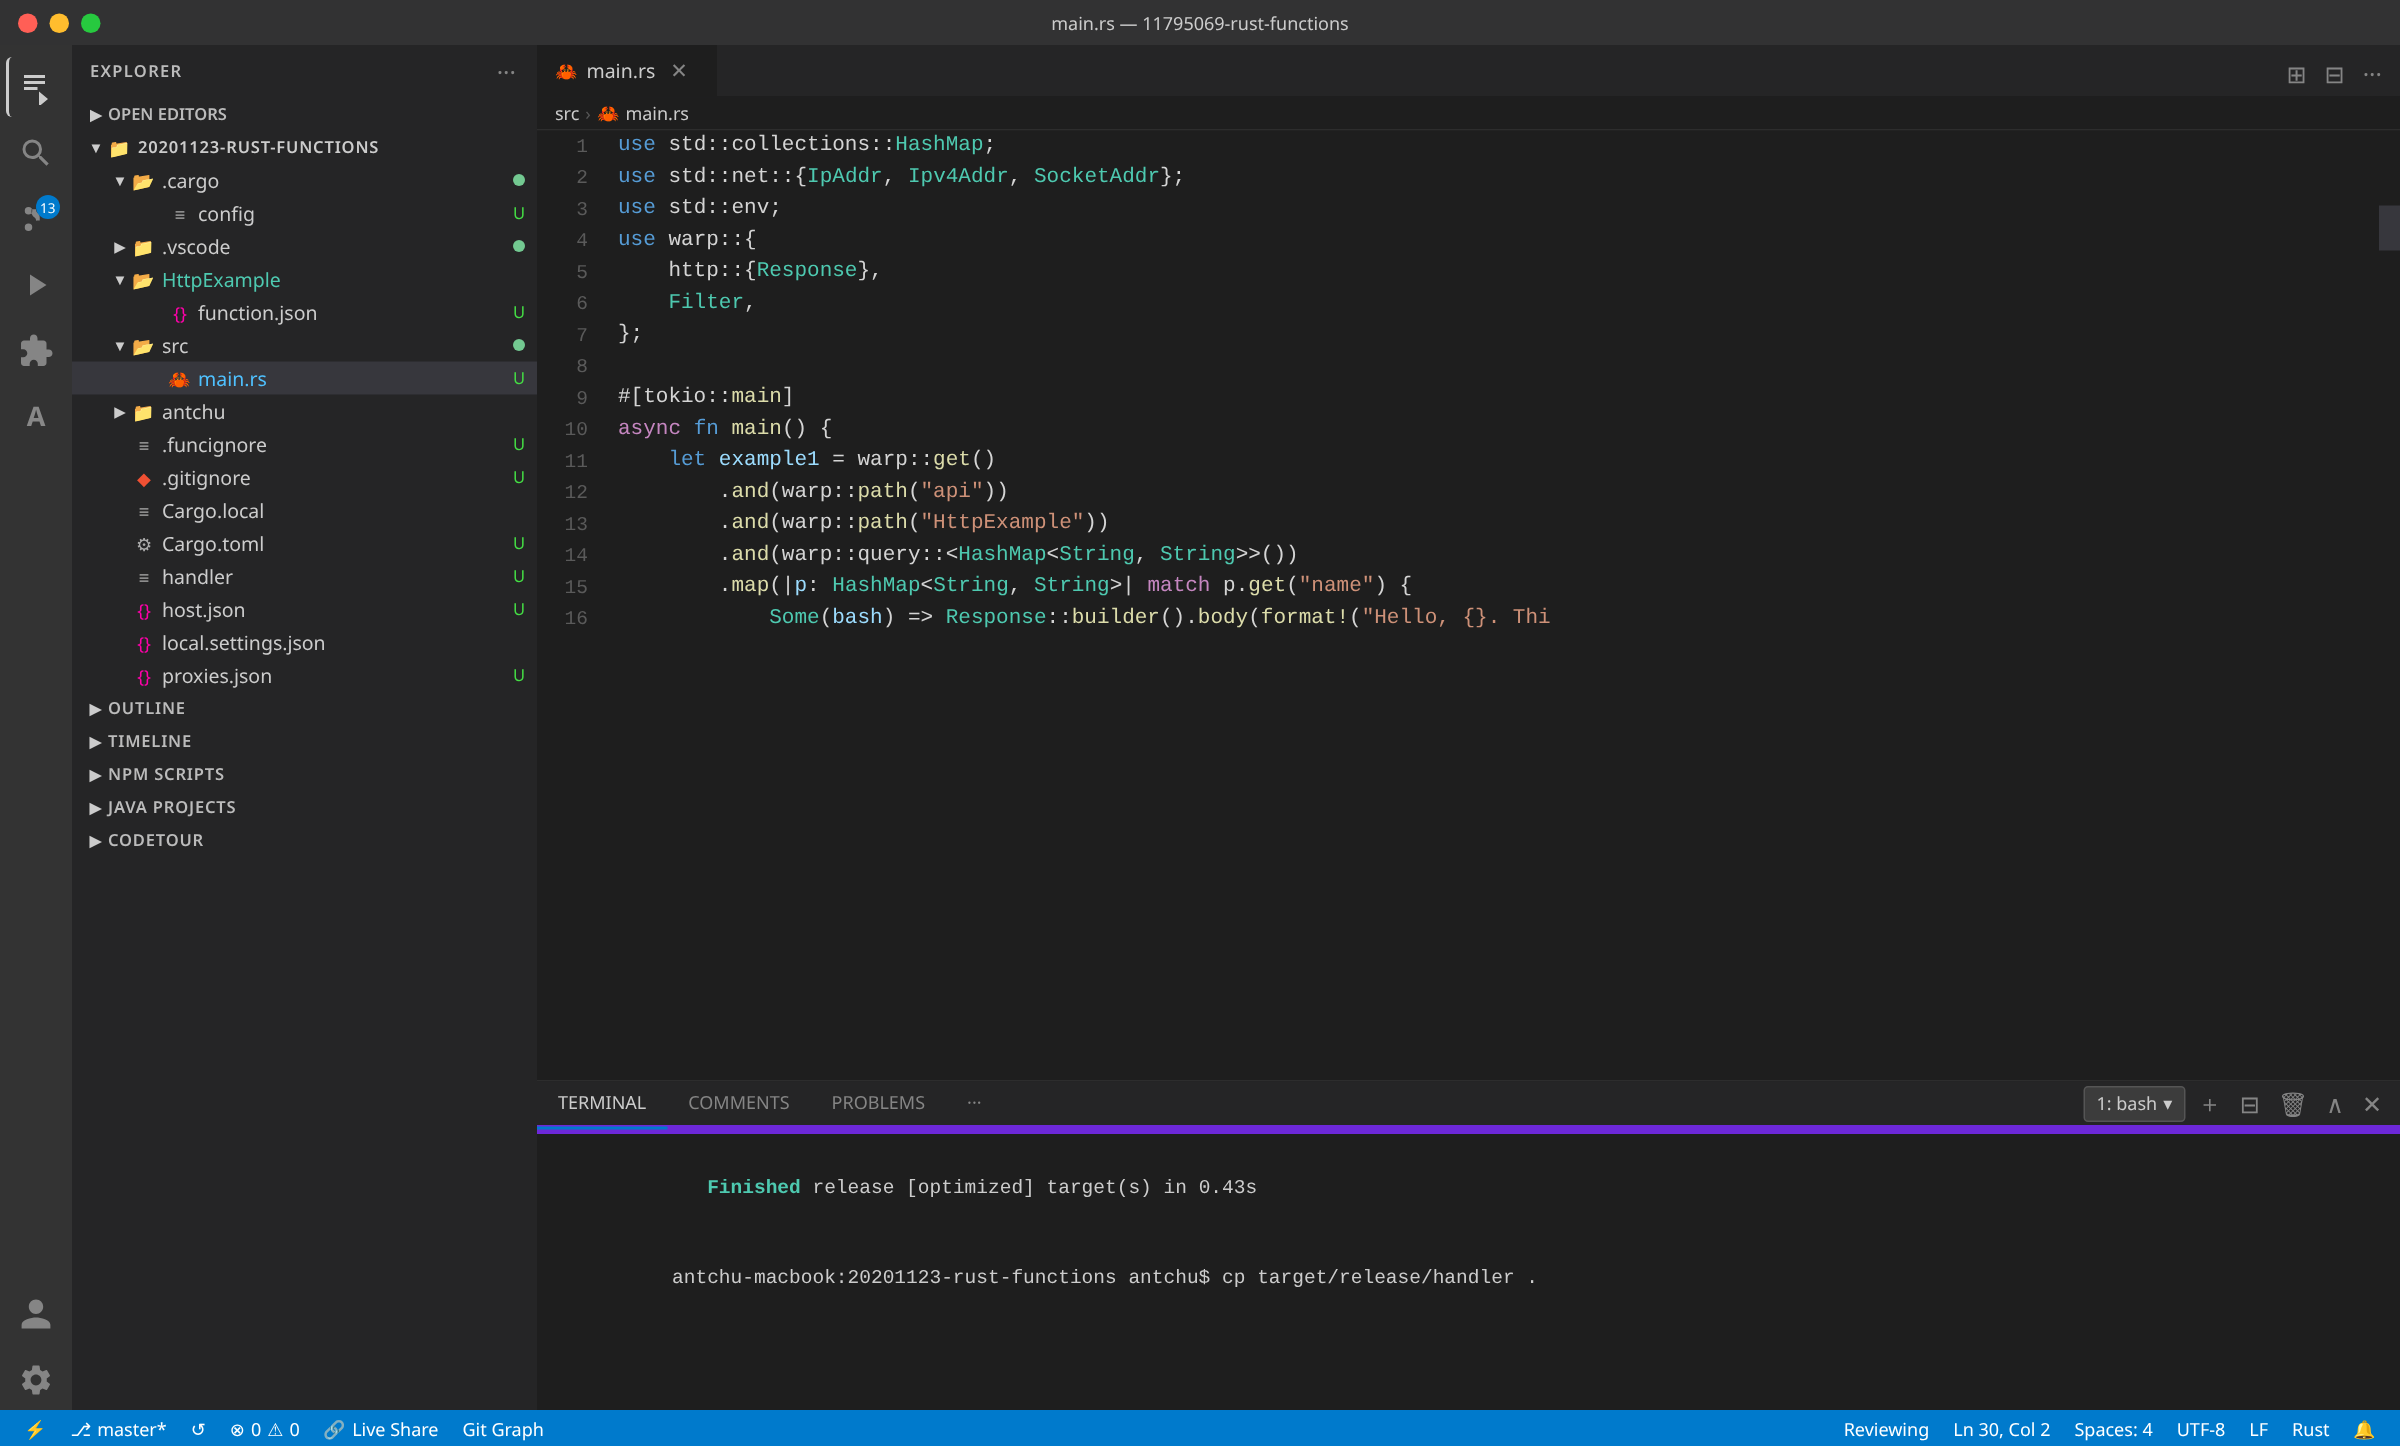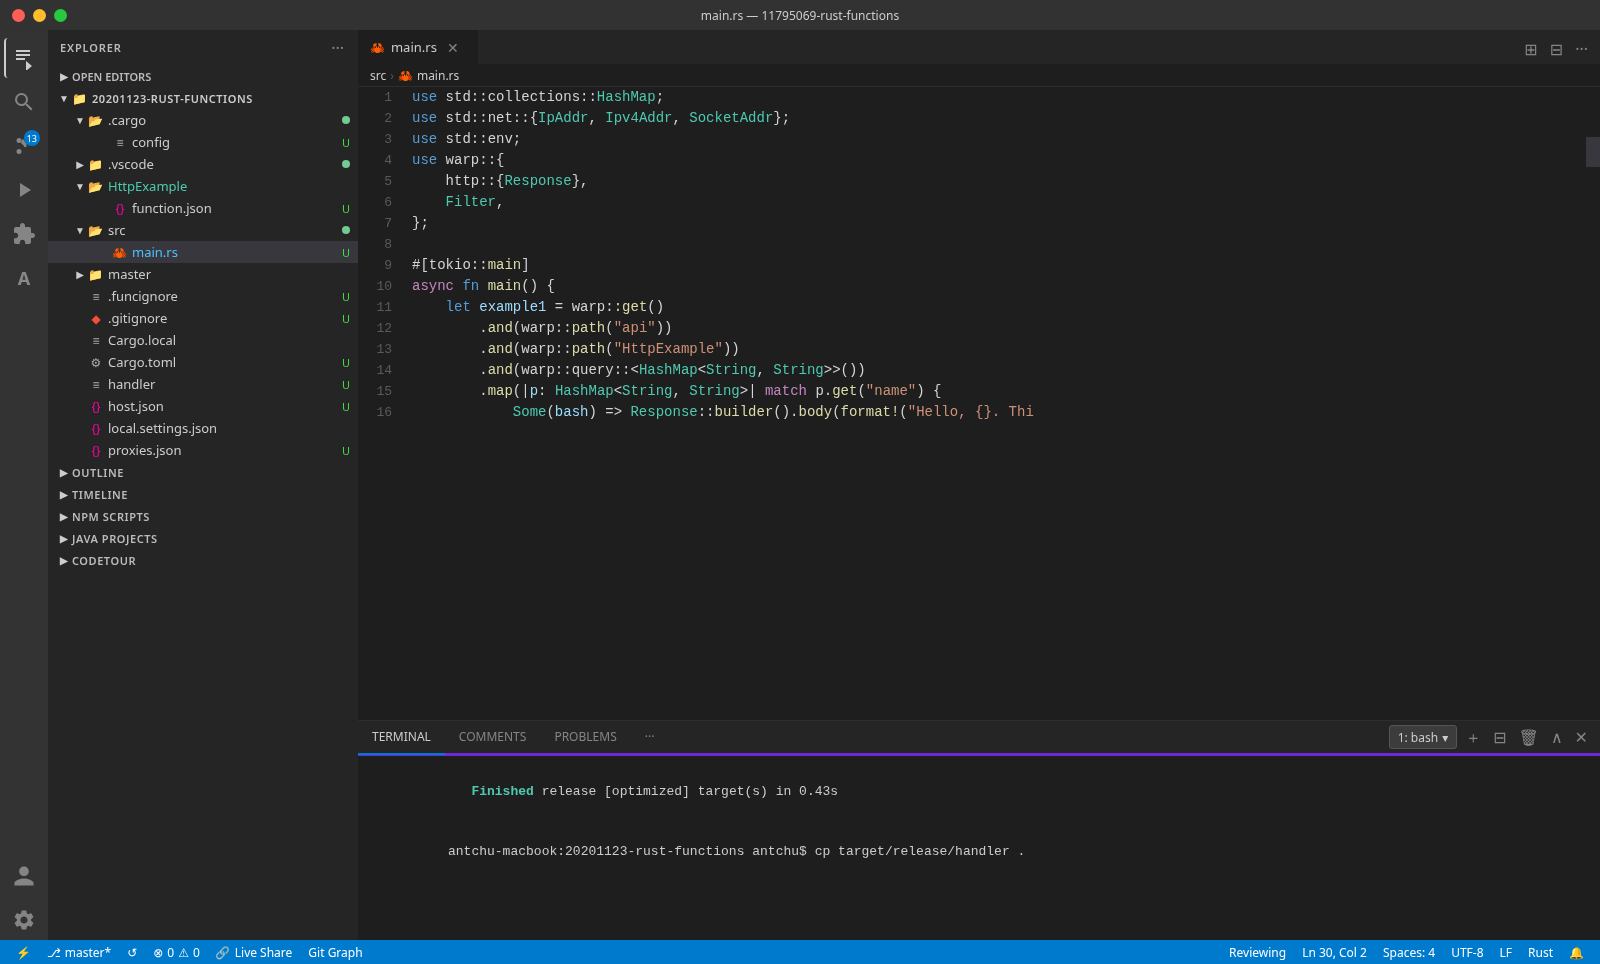--- a/index.html
+++ b/index.html
@@ -324,21 +324,21 @@
       flex-direction: column;
       border-top: 1px solid #2d2d2d;
       flex-shrink: 0;
     }
     .panel-tabs {
       height: 35px;
       background: #252526;
       display: flex;
       align-items: center;
       padding: 0 0px;
-      border-bottom: 3px solid #6d28d9;
+      border-bottom: 6px solid #6d28d9;
       flex-shrink: 0;
     }
     .panel-tab {
       height: 35px;
       display: flex;
       align-items: center;
       padding: 0 14px;
       font-size: 12px;
       color: #858585;
       cursor: pointer;
@@ -538,21 +538,21 @@
       <div class="tree-item selected" style="padding-left: 48px;">
         <div class="tree-arrow" style="visibility:hidden;"></div>
         <div class="tree-icon" style="color:#ce6a30;">🦀</div>
         <span class="tree-label blue">main.rs</span>
         <span class="tree-badge u">U</span>
       </div>
 
       <div class="tree-item" style="padding-left: 24px;">
         <div class="tree-arrow">▶</div>
         <div class="tree-icon" style="color: #e8ab53;">📁</div>
-        <span class="tree-label">master</span>
+        <span class="tree-label">antchu</span>
       </div>
 
       <div class="tree-item" style="padding-left: 24px;">
         <div class="tree-arrow" style="visibility:hidden;"></div>
         <div class="tree-icon" style="color:#aaa;">≡</div>
         <span class="tree-label">.funcignore</span>
         <span class="tree-badge u">U</span>
       </div>
 
       <div class="tree-item" style="padding-left: 24px;">

